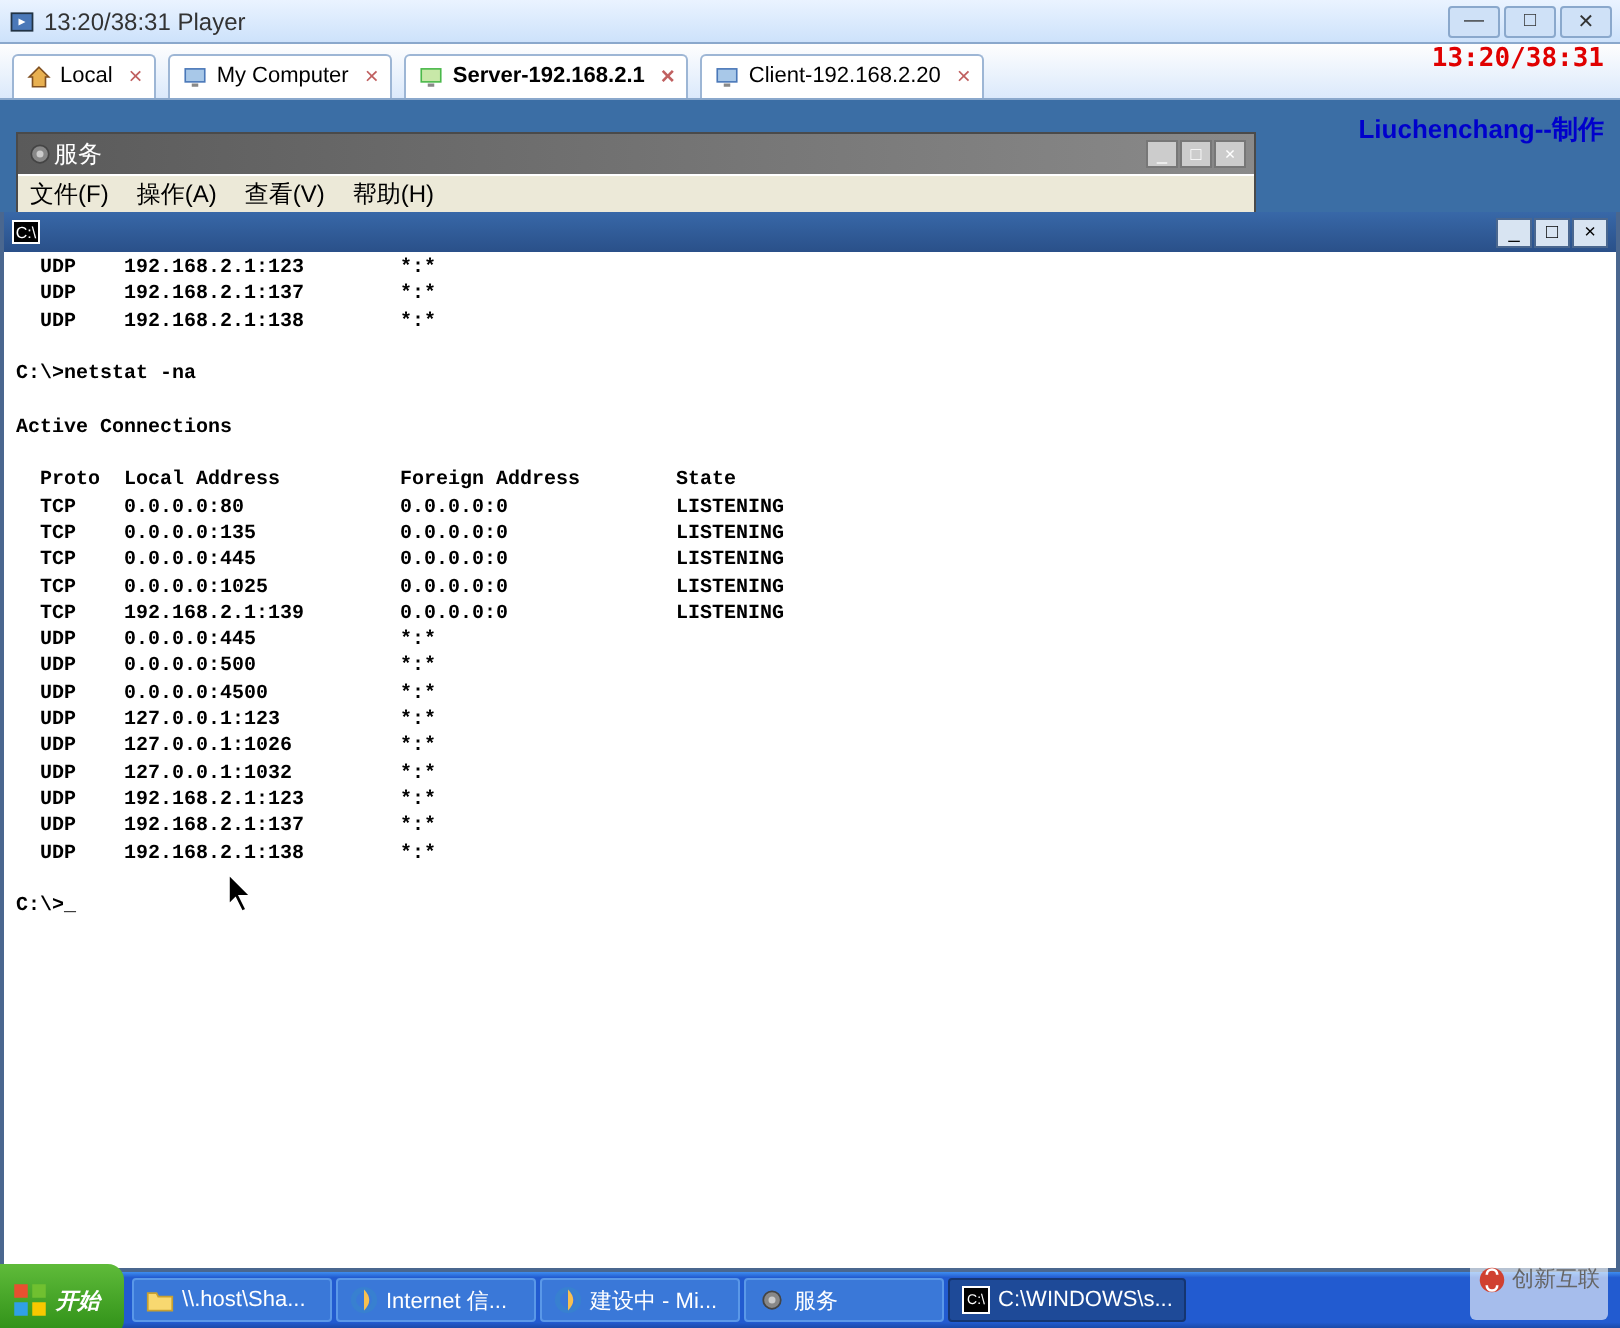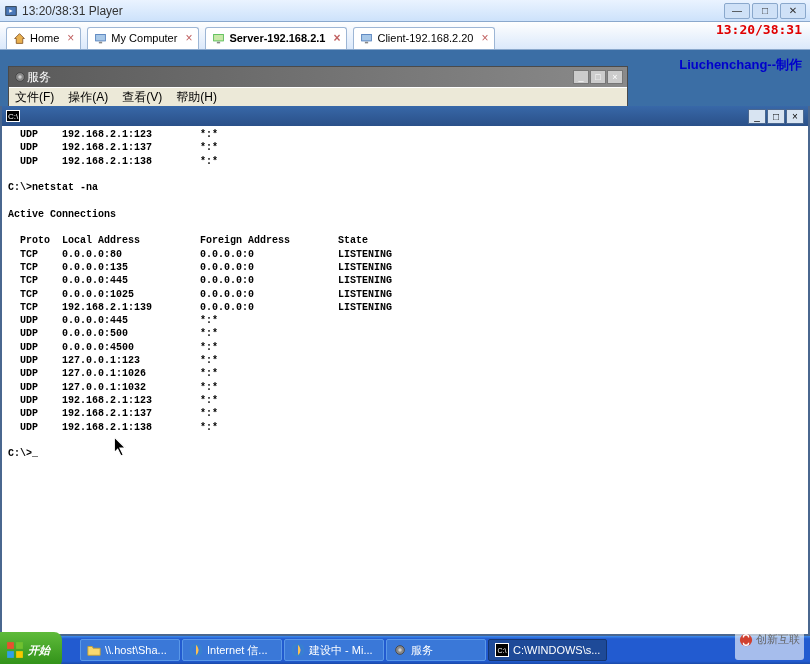--- a/index.html
+++ b/index.html
@@ -30,21 +30,21 @@
 .cmd-window { position: absolute; top: 106px; left: 0; width: 810px; height: 530px; border: 2px solid #4a678f; border-top: none; background: #000; z-index: 3; }
 .cmd-title { height: 20px; background: linear-gradient(to bottom, #3868a8, #2a5089); color: #fff; display: flex; align-items: center; font-size: 12px; padding: 0 4px; gap: 4px; }
 .cmd-title .cicon { width: 14px; height: 12px; background: #000; border: 1px solid #fff; font-size: 8px; color: #fff; display: flex; align-items: center; justify-content: center; }
 .cmd-title .ct { flex: 1; font-family: "MS Sans Serif", sans-serif; margin-top: 32px; }
 .cmd-winbtns { display: flex; gap: 1px; }
 .cmd-winbtn { width: 18px; height: 15px; background: #d8e4f2; border: 1px solid #4a678f; font-size: 10px; display: flex; align-items: center; justify-content: center; cursor: pointer; color: #000; }
 .cmd-body { background: #fff; color: #000; font-family: "Courier New", monospace; font-size: 10px; font-weight: bold; padding: 2px 6px; height: calc(100% - 20px); white-space: pre; overflow: hidden; line-height: 1.33; }
 
 .taskbar { position: absolute; bottom: 0; left: 0; right: 0; height: 28px; background: linear-gradient(to bottom, #3e8def, #225bd0 10%, #225bd0 90%, #1a4aa8); display: flex; align-items: center; font-size: 11px; color: #fff; z-index: 10; }
 .start-btn { height: 36px; background: linear-gradient(to bottom, #5fbb3a, #2d8e16); padding: 0 12px 0 6px; display: flex; align-items: center; gap: 4px; font-style: italic; font-weight: bold; border-radius: 0 8px 8px 0; cursor: pointer; }
-.task-btns { display: flex; gap: 2px; padding: 0 4px; height: 24px; align-items: center; margin-left: 14px; }
+.task-btns { display: flex; gap: 2px; padding: 0 4px; height: 24px; align-items: center; }
 .task-btn { height: 22px; background: #3a78d8; border: 1px solid #5a98e8; border-radius: 2px; padding: 0 6px; display: flex; align-items: center; gap: 4px; cursor: pointer; min-width: 100px; max-width: 130px; overflow: hidden; white-space: nowrap; }
 .task-btn.active { background: #1e4a98; border-color: #153570; justify-content: space-between; }
 .task-btn .ticon2 { width: 14px; height: 14px; flex-shrink: 0; }
 
 .watermark { position: absolute; bottom: 4px; right: 6px; z-index: 20; display: flex; align-items: center; gap: 3px; color: #666; font-size: 11px; background: rgba(255,255,255,0.6); padding: 13px 4px; border-radius: 3px; }
 .watermark svg { width: 14px; height: 14px; }
 
 .cursor { fill: #000; stroke: #fff; stroke-width: 1; }
 .mouse-cursor { position: absolute; left: 113px; top: 437px; z-index: 50; pointer-events: none; }
 </style>
@@ -64,21 +64,21 @@
   </div>
 </div>
 
 <div class="corner-time">13:20/38:31</div>
 
 <div class="tab-strip">
   <div class="tab">
     <svg class="ticon" viewBox="0 0 16 16">
         <polygon points="8,2 14,8 12,8 12,14 4,14 4,8 2,8" fill="#e8b050" stroke="#805020"></polygon>
       </svg>
-    <span>Home</span>
+    <span>Local</span>
     <span class="close">×</span>
   </div>
   <div class="tab">
     <svg class="ticon" viewBox="0 0 16 16">
         <rect x="2" y="3" width="12" height="8" fill="#a8c8e8" stroke="#4a78b8"></rect>
         <rect x="6" y="12" width="4" height="2" fill="#888"></rect>
       </svg>
     <span>My Computer</span>
     <span class="close">×</span>
   </div>

